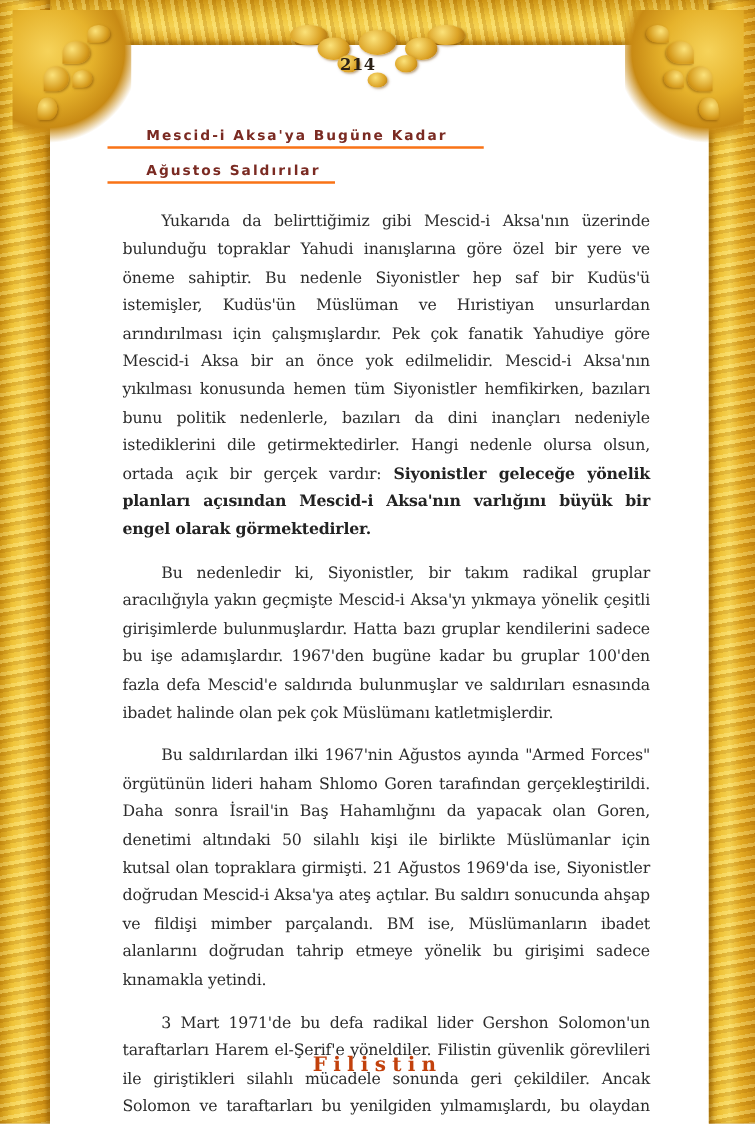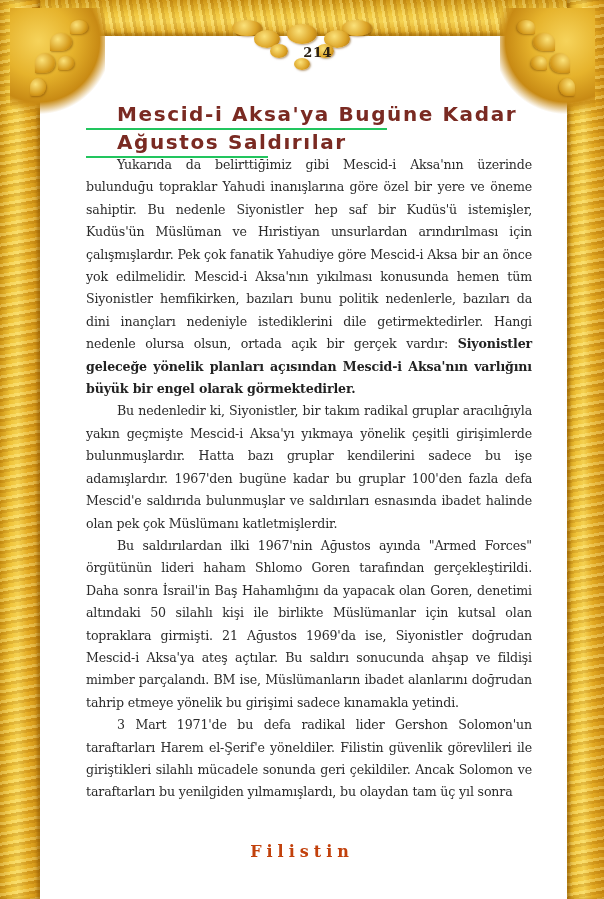--- a/index.html
+++ b/index.html
@@ -37,42 +37,42 @@
     }
     .crest {
       position: absolute; left: 232px; top: 20px; width: 140px; height: 50px;
     }
     .crest .lobe {
       position: absolute; border-radius: 50%;
       background: radial-gradient(circle at 40% 35%, #fbe27a, #dca326 60%, #a86c0c);
       box-shadow: 1px 1px 2px rgba(120,70,0,0.5);
     }
     .page-number {
-      position: absolute; left: 272px; top: 45px; width: 60px; text-align: right;
+      position: absolute; left: 272px; top: 45px; width: 60px; text-align: left;
       font-family: "DejaVu Serif", serif; font-weight: bold; font-size: 13px; color: #2a2015;
       letter-spacing: 0.5px;
     }
     
     .heading-line {
       position: absolute; left: 86px;
-      font-family: "DejaVu Sans", sans-serif; font-weight: bold; font-size: 20px;
+      font-family: "DejaVu Sans", sans-serif; font-weight: bold; font-size: 11px;
       color: #7a2a22; letter-spacing: 1.6px;
-      border-bottom: 2px solid #22c55e;
+      border-bottom: 2px solid #f97316;
       padding-left: 31px; padding-bottom: 2px;
       white-space: nowrap;
     }
     .heading-line.l1 { top: 102px; width: 270px; }
     .heading-line.l2 { top: 130px; width: 151px; }
     
     .body-text {
       position: absolute; left: 86px; top: 154px; width: 446px;
       font-family: "DejaVu Serif", serif; font-size: 12.6px; line-height: 22.4px;
       color: #2b2b2b; text-align: justify; letter-spacing: -0.15px;
     }
-    .body-text p { margin: 0; text-indent: 31px; }
+    .body-text p { margin: 12px; text-indent: 31px; }
     .body-text b { font-weight: bold; color: #222; }
     .footer-title {
       position: absolute; left: 200px; top: 842px; width: 204px; text-align: center;
       font-family: "DejaVu Serif", serif; font-weight: bold; font-size: 16px;
       color: #c2410c; letter-spacing: 5px;
     }
   </style>
 </head>
 <body>
 

